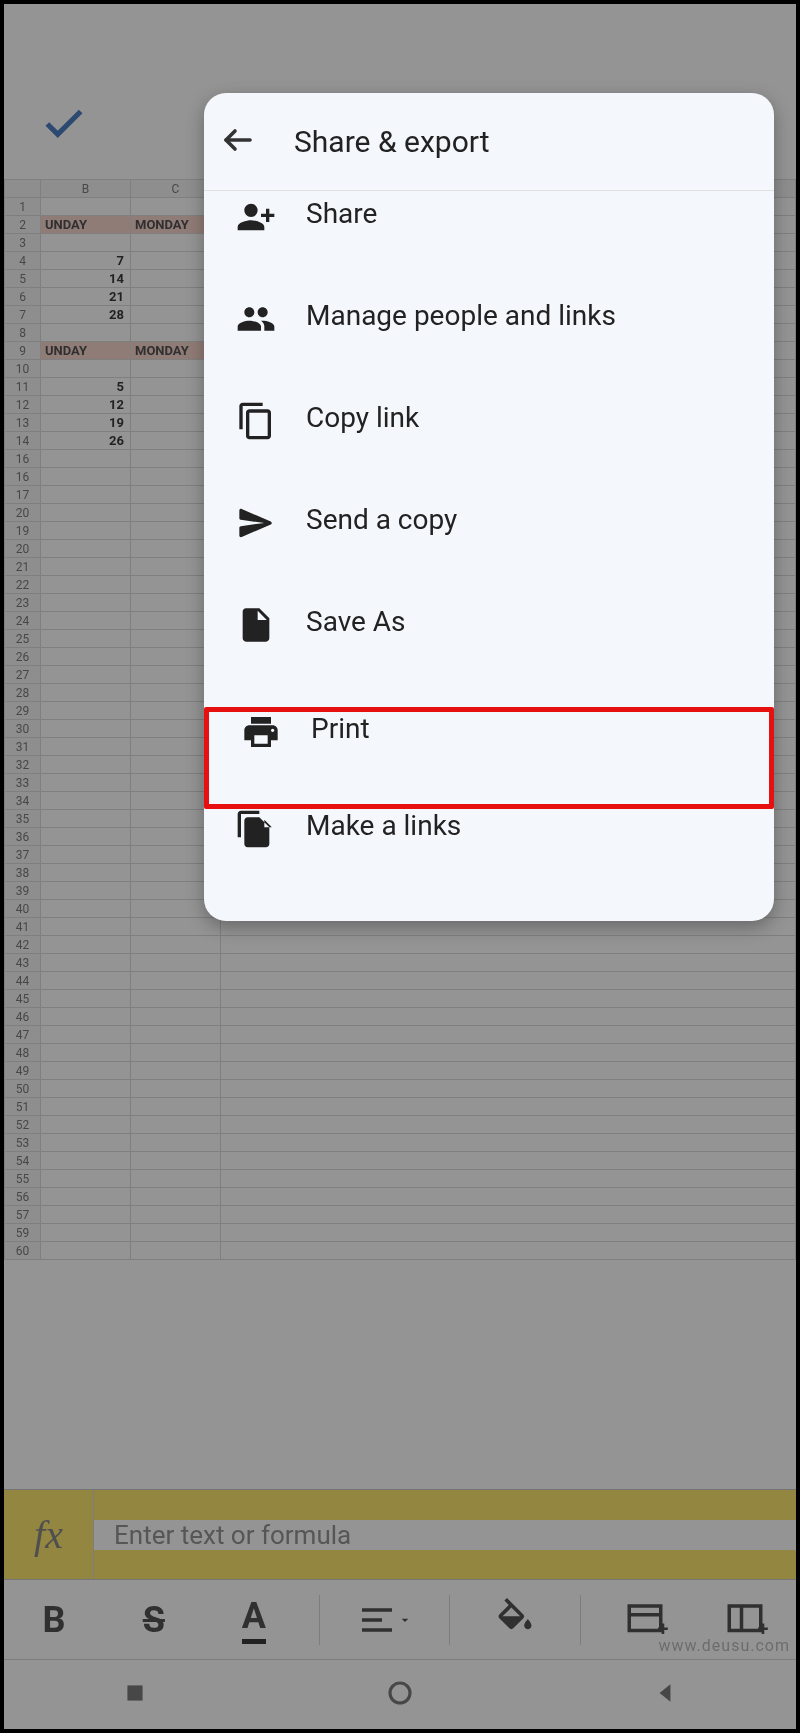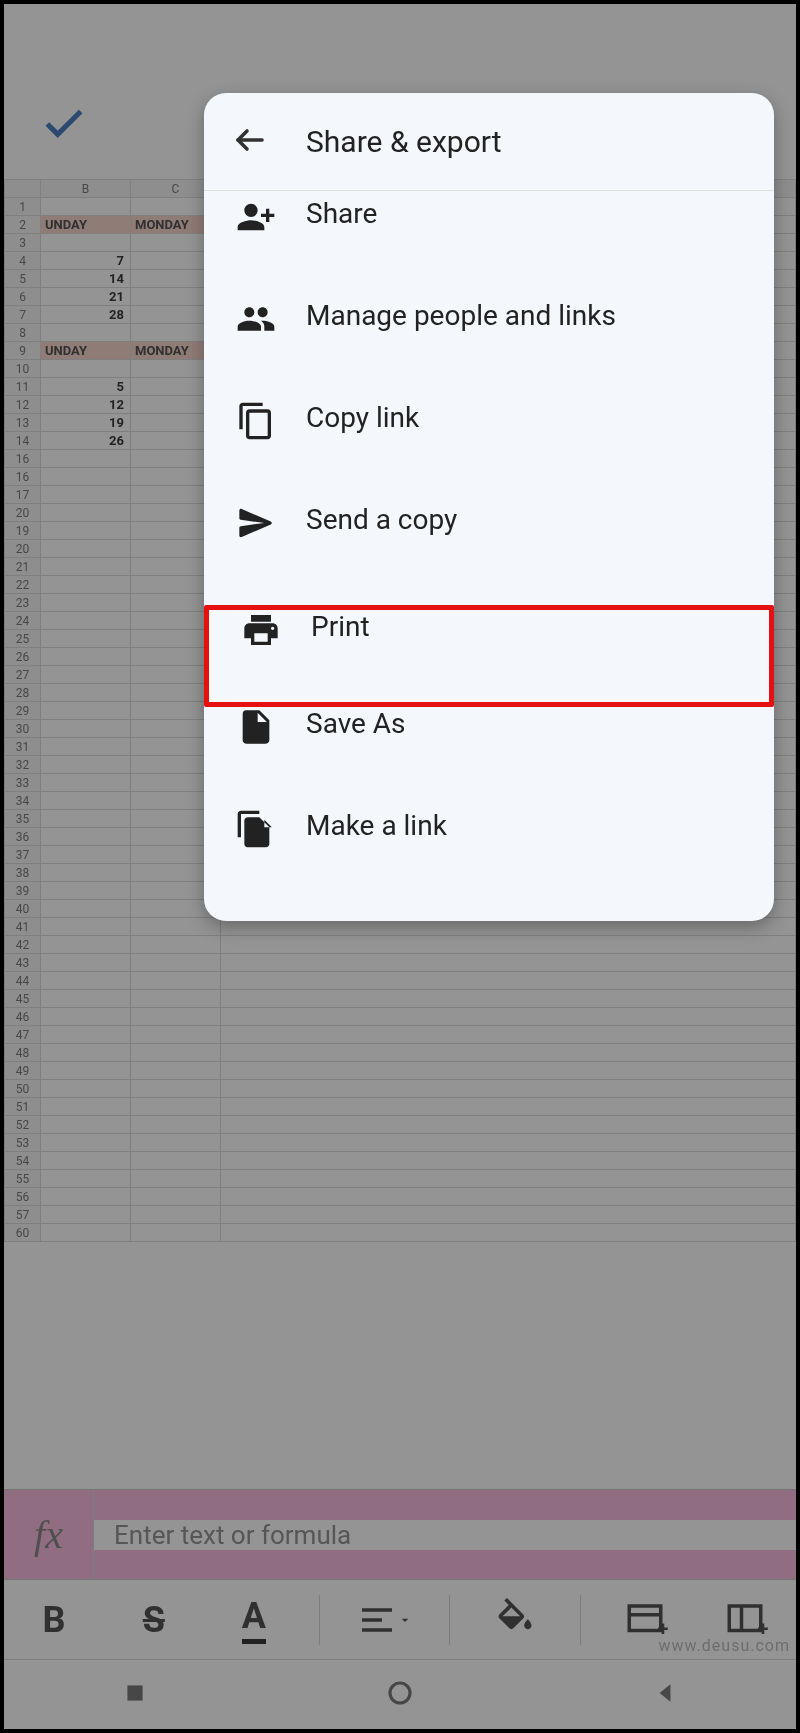--- a/index.html
+++ b/index.html
@@ -36,21 +36,21 @@
   }
   .sheet .rowhdr {
     background: #f1f1f1; text-align: center; width: 36px; font-size: 12px; color:#555;
   }
   .sheet .colhdr { width: 90px; font-size: 12px; }
   .sheet .hl { background: #f5c9bf; font-weight: bold; color: #222; }
   .sheet .num { text-align: right; font-weight: bold; padding-right: 6px; color:#000; }
 
   .formula-bar {
     position: absolute; left: 0; right: 0; bottom: 150px; height: 90px;
-    display: flex; align-items: center; border-top: 1px solid #bbb; background:#f9a8d4;
+    display: flex; align-items: center; border-top: 1px solid #bbb; background:#fde047;
   }
   .fx-label {
     width: 90px; text-align:center; font-family: 'Times New Roman', serif;
     font-style: italic; font-size: 40px; color: #666; border-right:1px solid #ccc;
     height:100%; display:flex; align-items:center; justify-content:center;
   }
   .fx-input {
     flex:1; padding-left: 20px; font-size: 26px; color: #777; background:#fff;
   }
   .toolbar {
@@ -74,21 +74,21 @@
     background: rgba(60,60,60,0.55);
   }
 
   
   .menu {
     position: absolute; left: 200px; right: 22px; top: 89px;
     background: #f4f7fc; border-radius: 22px; box-shadow: 0 6px 18px rgba(0,0,0,.3);
     overflow: hidden;
   }
   .menu-header {
-    display:flex; align-items:center; height: 98px; padding: 0 28px;
+    display:flex; align-items:center; height: 98px; padding: 0 16px;
     border-bottom: 1px solid #e0e0e0;
   }
   .menu-header .back { color:#333; margin-right: 38px; }
   .menu-title { font-size: 30px; color:#222; font-weight:400; }
   .menu-items { padding: 6px 0 10px 0; }
   .menu-item {
     display:flex; align-items:flex-start; height: 102px; padding: 0 24px;
     cursor:pointer;
   }
   .menu-item .mi-icon { width: 56px; display:flex; justify-content:center; color:#222; }
@@ -454,20 +454,26 @@
             <td></td>
           </tr>
           <tr>
             <td class="rowhdr">56</td>
             <td></td>
             <td></td>
             <td></td>
           </tr>
           <tr>
             <td class="rowhdr">57</td>
+            <td></td>
+            <td></td>
+            <td></td>
+          </tr>
+          <tr>
+            <td class="rowhdr">59</td>
             <td></td>
             <td></td>
             <td></td>
           </tr>
           <tr>
             <td class="rowhdr">60</td>
             <td></td>
             <td></td>
             <td></td>
           </tr>
@@ -577,38 +583,38 @@
         <span class="mi-icon">
           <svg width="40" height="40" viewBox="0 0 24 24" fill="#222">
             <path d="M18 8l-1.41-1.41L9 14.17l-3.59-3.58L4 12l5 5 9-9z" opacity="0"></path>
             <path d="M21 11l-7.5 7.5L3 11l9-8 9 8z" opacity="0"></path>
             <path d="M23 12l-20 9 5-9-5-9 20 9z" transform="rotate(0)" opacity="0"></path>
             <path d="M3.4 20.4l17.45-7.48c.81-.35.81-1.49 0-1.84L3.4 3.6c-.66-.29-1.39.2-1.39.91L2 9.12c0 .5.37.93.87.99L17 12 2.87 13.88c-.5.07-.87.5-.87 1l.01 4.61c0 .71.73 1.2 1.39.91z"></path>
           </svg>
         </span>
         <span class="mi-label">Send a copy</span>
       </div>
+      <div class="menu-item">
+        <span class="mi-icon">
+          <svg width="40" height="40" viewBox="0 0 24 24" fill="#222">
+            <path d="M6 2c-1.1 0-2 .9-2 2v16c0 1.1.9 2 2 2h12c1.1 0 2-.9 2-2V8l-6-6H6zm7 7V3.5L18.5 9H13z"></path>
+          </svg>
+        </span>
+        <span class="mi-label">Save As</span>
+      </div>
       <div class="menu-item highlight-box">
         <span class="mi-icon">
           <svg width="40" height="40" viewBox="0 0 24 24" fill="#222">
             <path d="M19 8H5c-1.66 0-3 1.34-3 3v6h4v4h12v-4h4v-6c0-1.66-1.34-3-3-3zm-3 11H8v-5h8v5zm3-7c-.55 0-1-.45-1-1s.45-1 1-1 1 .45 1 1-.45 1-1 1zm-1-9H6v4h12V3z"></path>
           </svg>
         </span>
         <span class="mi-label">Print</span>
       </div>
       <div class="menu-item">
         <span class="mi-icon">
           <svg width="40" height="40" viewBox="0 0 24 24" fill="#222">
-            <path d="M6 2c-1.1 0-2 .9-2 2v16c0 1.1.9 2 2 2h12c1.1 0 2-.9 2-2V8l-6-6H6zm7 7V3.5L18.5 9H13z"></path>
-          </svg>
-        </span>
-        <span class="mi-label">Save As</span>
-      </div>
-      <div class="menu-item">
-        <span class="mi-icon">
-          <svg width="40" height="40" viewBox="0 0 24 24" fill="#222">
             <path d="M15 1H4c-1.1 0-2 .9-2 2v14h2V3h11V1zm4 4H8c-1.1 0-2 .9-2 2v14c0 1.1.9 2 2 2h11c1.1 0 2-.9 2-2V11l-6-6zm-1 7V6.5L22.5 11H18z" transform="translate(-1 0)"></path>
           </svg>
         </span>
-        <span class="mi-label">Make a link</span>
+        <span class="mi-label">Make a links</span>
       </div>
     </div>
 </div>
 
 </body></html>

